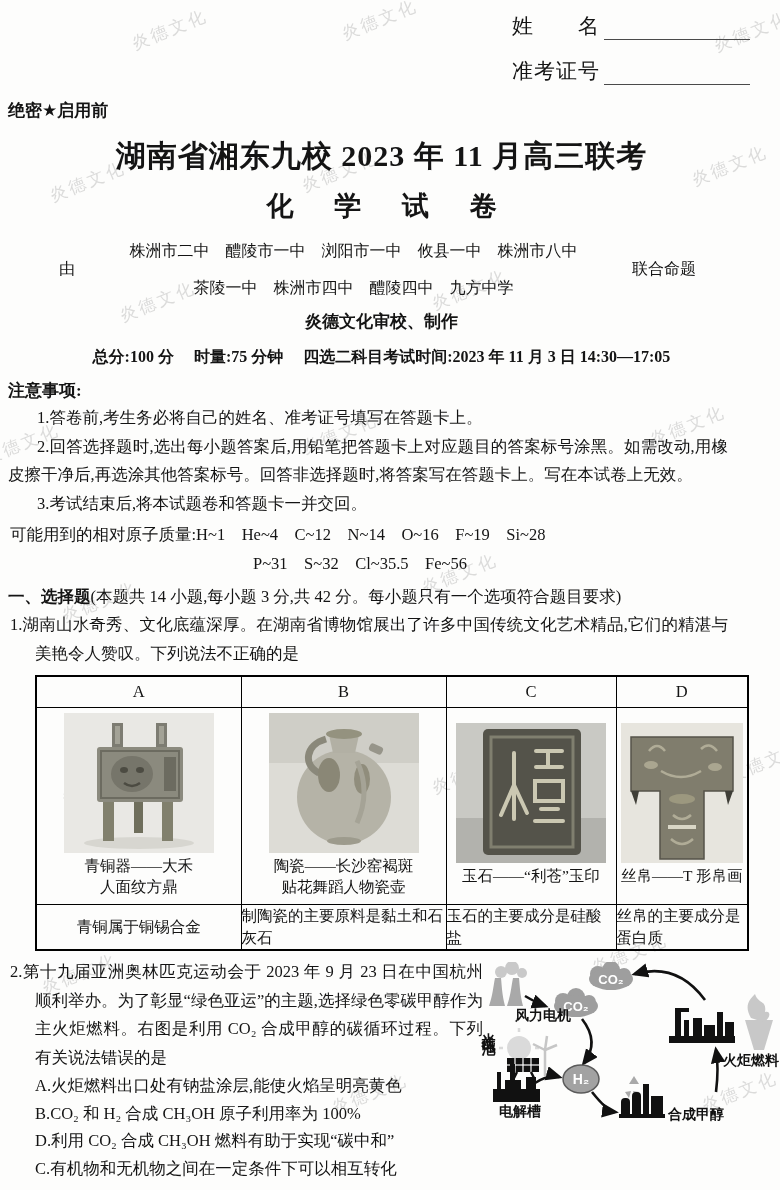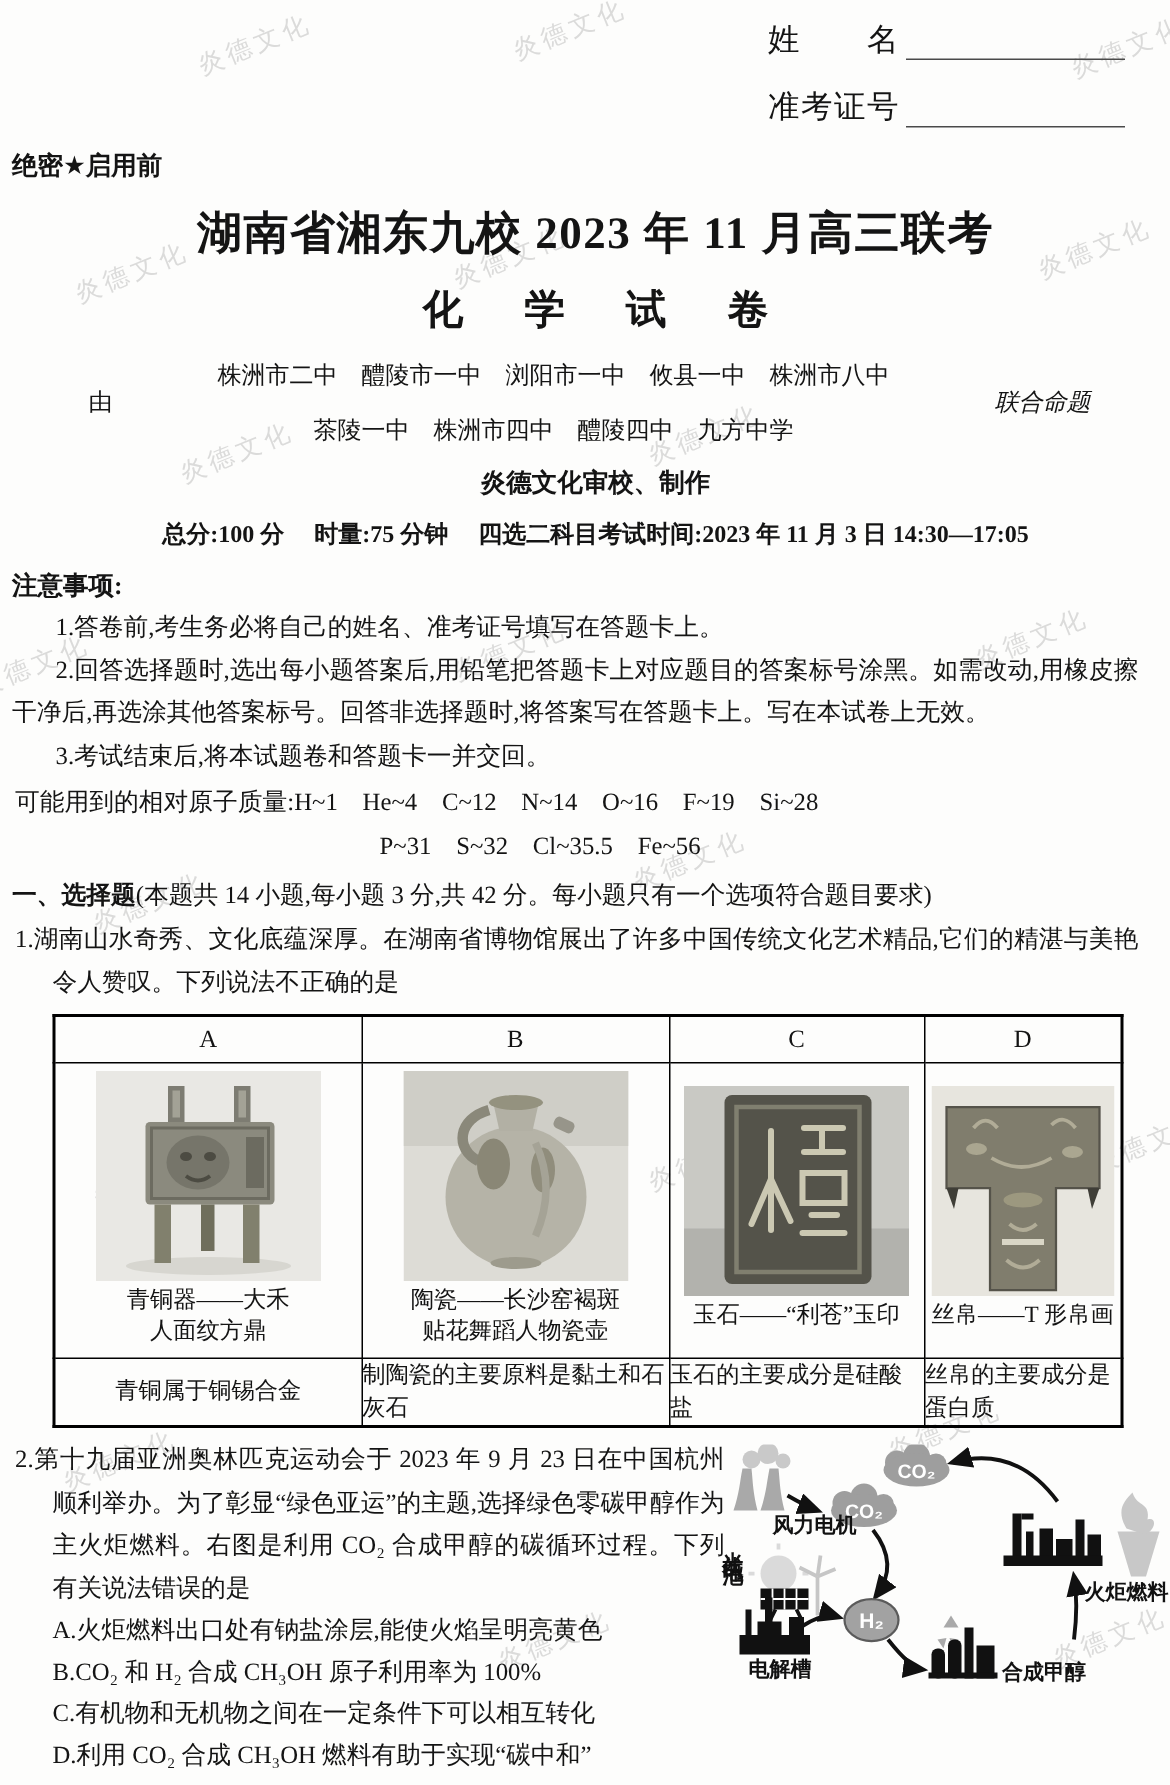--- a/index.html
+++ b/index.html
@@ -9,42 +9,42 @@
     font-family:"Liberation Serif","DejaVu Serif",serif;
     position:relative; overflow:hidden;
     font-size:16.5px; line-height:28px;
   }
   .wm {
     position:absolute; color:rgba(172,172,172,0.42);
     font-family:"Liberation Sans","DejaVu Sans",sans-serif;
     font-size:17px; letter-spacing:3px; transform:rotate(-22deg);
     white-space:nowrap; pointer-events:none; z-index:0;
   }
-  .content { position:relative; z-index:1; padding:12px 21px 0 35px; }
+  .content { position:relative; z-index:1; padding:12px 52px 0 35px; }
 
   
   .head-right { position:absolute; top:12px; right:30px; width:238px; z-index:1;
     font-size:21px; }
   .head-row { display:flex; align-items:flex-end; margin-bottom:17px; }
   .head-row .lbl { white-space:pre; letter-spacing:1px; }
   .head-row .line { flex:1; border-bottom:1.5px solid #4a4a4a; height:24px; margin-left:4px; }
 
   .secrecy { margin:88px 0 0 -27px;
     font-family:"Liberation Sans","DejaVu Sans",sans-serif; font-weight:bold;
     font-size:17px; line-height:22px; }
 
   .exam-title { text-align:center; font-weight:bold; font-size:30px;
     line-height:36px; margin-top:16px; letter-spacing:1px; }
   .exam-subject { text-align:center; font-weight:bold; font-size:27px;
     line-height:32px; margin-top:16px; letter-spacing:17px; padding-left:17px; }
 
   .schools { display:flex; align-items:center; margin-top:10px; font-size:16px; }
   .schools .by { margin-left:24px; }
   .schools .mid { flex:1; text-align:center; line-height:37px; white-space:pre; }
-  .schools .joint { margin-right:32px;font-style:italic; }
+  .schools .joint { margin-right:32px; }
 
   .producer { text-align:center; margin-top:4px;
     font-family:"Liberation Sans","DejaVu Sans",sans-serif;
     font-weight:bold; font-size:17px; line-height:24px; }
 
   .info-line { text-align:center; font-weight:bold; font-size:16px;
     margin-top:10px; line-height:26px; white-space:pre; }
 
   .notice-h { margin:8px 0 0 -27px;
     font-family:Liberation Serif, serif;
@@ -253,22 +253,22 @@
       <td class="stmt">丝帛的主要成分是蛋白质</td>
     </tr>
   </tbody>
     </table>
 
   <div class="q2row">
     <div class="q2left">
       <p class="question"><span>2.</span><span>第十九届亚洲奥林匹克运动会于 2023 年 9 月 23 日在中国杭州顺利举办。为了彰显“绿色亚运”的主题,选择绿色零碳甲醇作为主火炬燃料。右图是利用 CO₂ 合成甲醇的碳循环过程。下列有关说法错误的是</span></p>
       <div class="opt">A.火炬燃料出口处有钠盐涂层,能使火焰呈明亮黄色</div>
       <div class="opt">B.CO₂ 和 H₂ 合成 CH₃OH 原子利用率为 100%</div>
+      <div class="opt">D.利用 CO₂ 合成 CH₃OH 燃料有助于实现“碳中和”</div>
       <div class="opt">C.有机物和无机物之间在一定条件下可以相互转化</div>
-      <div class="opt">D.利用 CO₂ 合成 CH₃OH 燃料有助于实现“碳中和”</div>
     </div>
 
     <div class="diagram">
       <svg width="300" height="176" viewBox="0 0 300 176">
         <defs>
           <marker id="ah" markerWidth="7" markerHeight="7" refX="5" refY="2.8" orient="auto">
             <path d="M0,0 L6.5,2.8 L0,5.6 z" fill="#111"></path>
           </marker>
         </defs>
 

